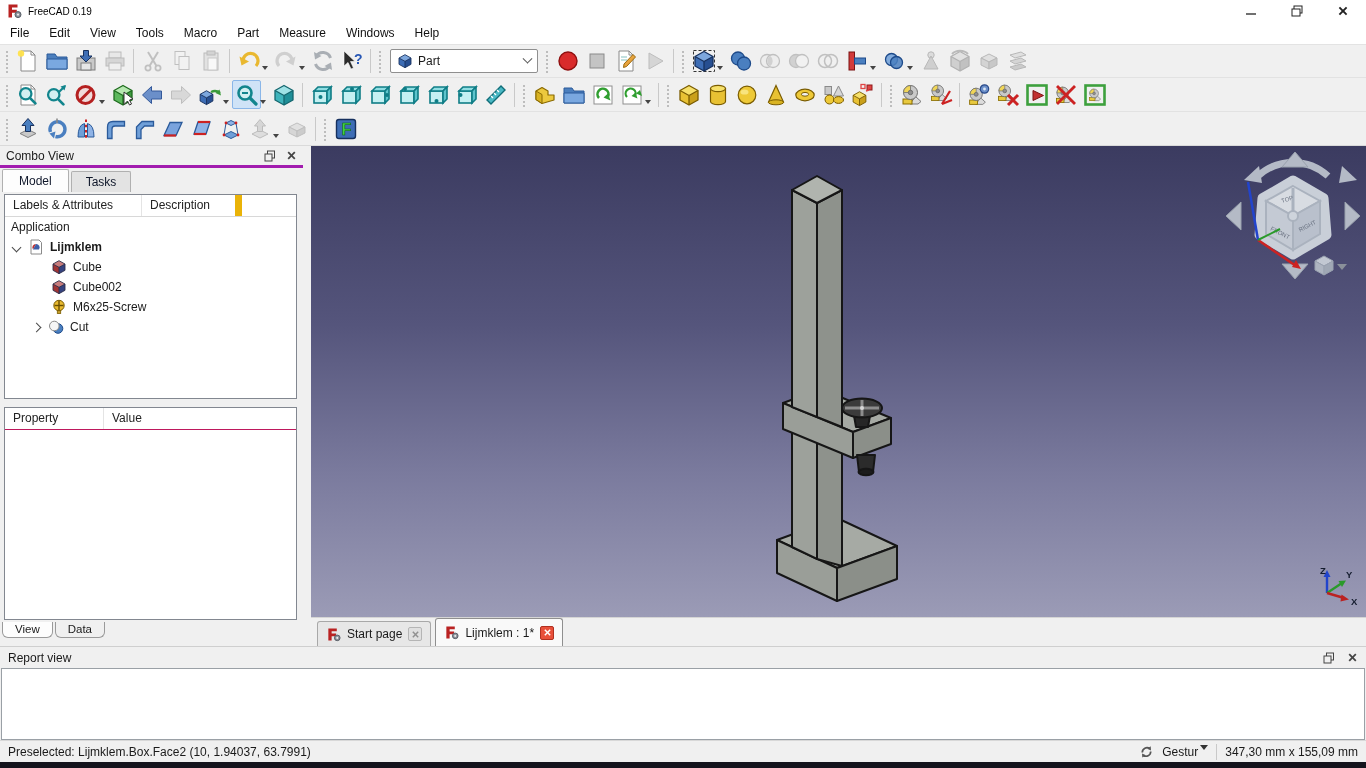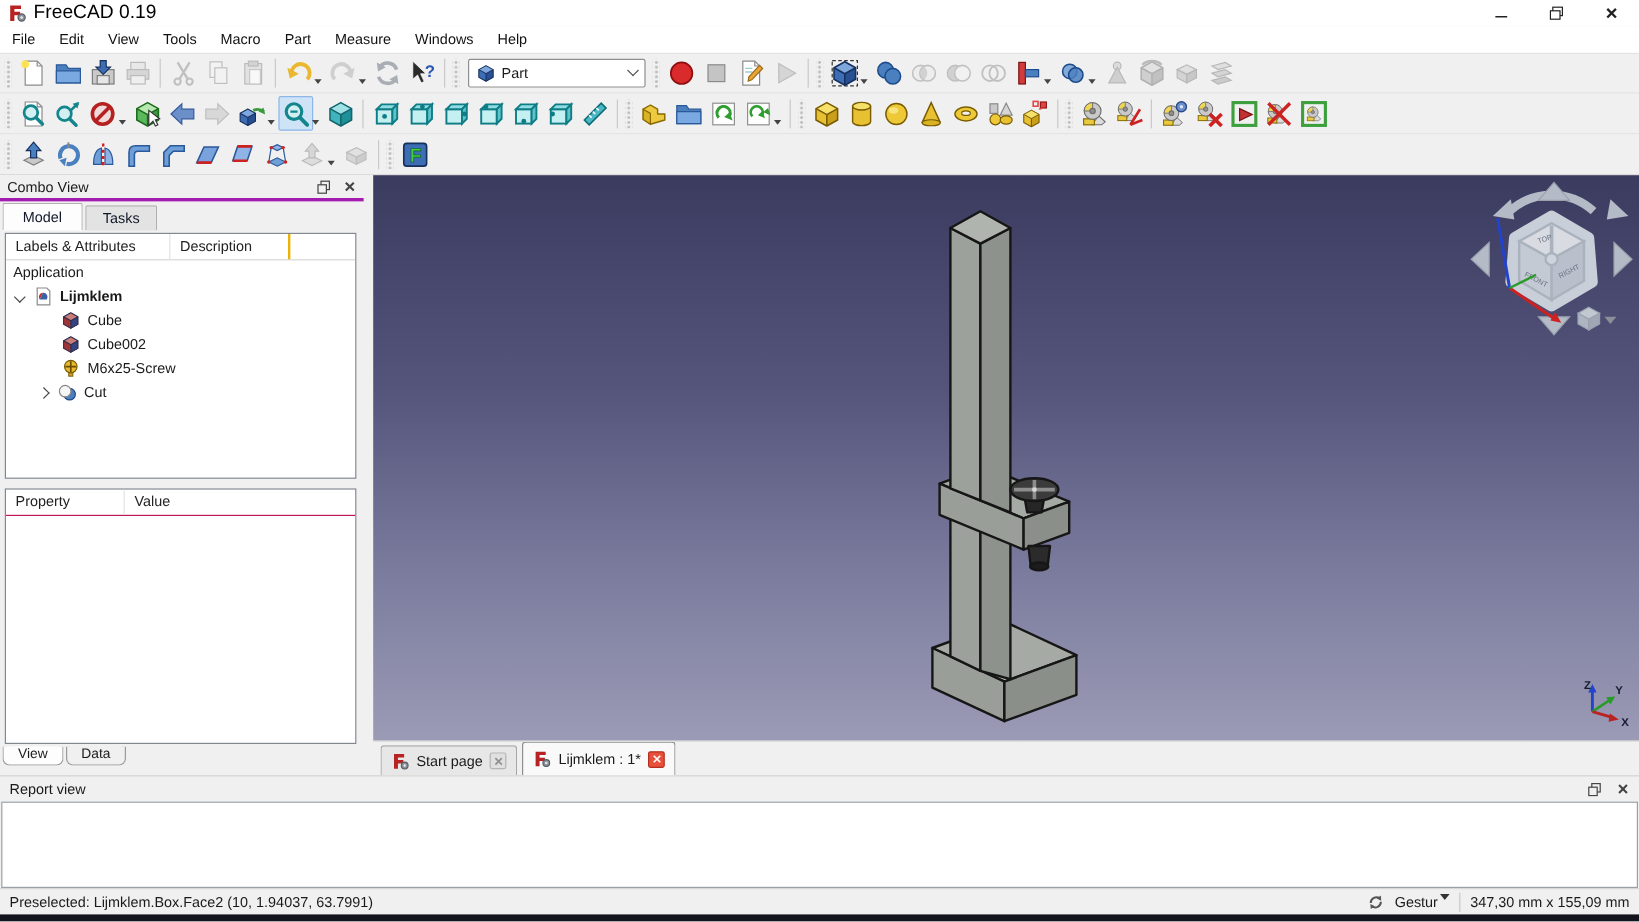--- a/index.html
+++ b/index.html
@@ -2,21 +2,21 @@
 <html><head>
 <meta charset="utf-8">
 <style>
   *{margin:0;padding:0;box-sizing:border-box}
   html,body{width:1366px;height:768px;overflow:hidden}
   body{font-family:"Liberation Sans","DejaVu Sans",sans-serif;font-size:12px;color:#1a1a1a;background:#f0f0f0}
   #app{position:relative;width:1366px;height:768px;background:#f0f0f0}
 
   
   .titlebar{height:22px;background:#ffffff;display:flex;align-items:center;padding-left:6px}
-  .titlebar .ttext{margin-left:6px;font-size:16px;color:#000}
+  .titlebar .ttext{margin-left:6px;font-size:10px;color:#000}
   .wbtns{margin-left:auto;display:flex;height:22px}
   .wbtn{width:46px;height:22px;display:flex;align-items:center;justify-content:center;cursor:default}
 
   
   .menubar{height:23px;background:#ffffff;display:flex;align-items:center;border-bottom:1px solid #e3e3e3}
   .menuitem{padding:3px 10px;color:#111}
 
   
   .tbrow{display:flex;align-items:center;background:#f0f0f0;padding-left:2px}
   #tb1{height:33px;border-bottom:1px solid #e2e2e2}
@@ -40,21 +40,21 @@
 
   .paneltitle{height:22px;display:flex;align-items:center;padding:0 6px;background:#f0f0f0;border-bottom:3px solid #a21caf}
   .paneltitle .pbtns{margin-left:auto;display:flex;gap:10px;align-items:center}
   .combotabs{height:24px;display:flex;align-items:flex-end;padding-left:2px;background:#f0f0f0}
   .ctab{padding:3px 14px;border:1px solid #b0b0b0;border-bottom:none;background:#e3e3e3;margin-right:2px;border-radius:2px 2px 0 0;color:#0f172a}
   .ctab.active{background:#fdfdfd;padding:4px 16px}
 
   .treebox{position:absolute;left:4px;right:6px;top:48px;height:205px;background:#fff;border:1px solid #828790;overflow:hidden}
   .treeheader{display:flex;height:22px;border-bottom:1px solid #d8d8d8;color:#222}
   .treeheader .th1{width:137px;padding:3px 0 0 8px;border-right:1px solid #e4e4e4}
-  .treeheader .th2{width:100px;padding:3px 0 0 8px;border-right:2px solid #eab308}
+  .treeheader .th2{width:100px;padding:3px 0 0 8px;border-right:7px solid #eab308}
   .trow{display:flex;align-items:center;height:20px}
   .trow .lbl{margin-left:6px}
   .bold{font-weight:bold}
   .caret{width:7px;height:7px;border-right:1.7px solid #4a4a4a;border-bottom:1.7px solid #4a4a4a;display:inline-block}
   .caret.down{transform:rotate(45deg)}
   .caret.right{transform:rotate(-45deg)}
 
   .propbox{position:absolute;left:4px;right:6px;top:261px;height:213px;background:#fff;border:1px solid #828790}
   .propheader{display:flex;height:22px;border-bottom:1px solid #be185d;color:#222}
   .propheader .ph1{width:99px;padding:3px 0 0 8px;border-right:1px solid #e4e4e4}

